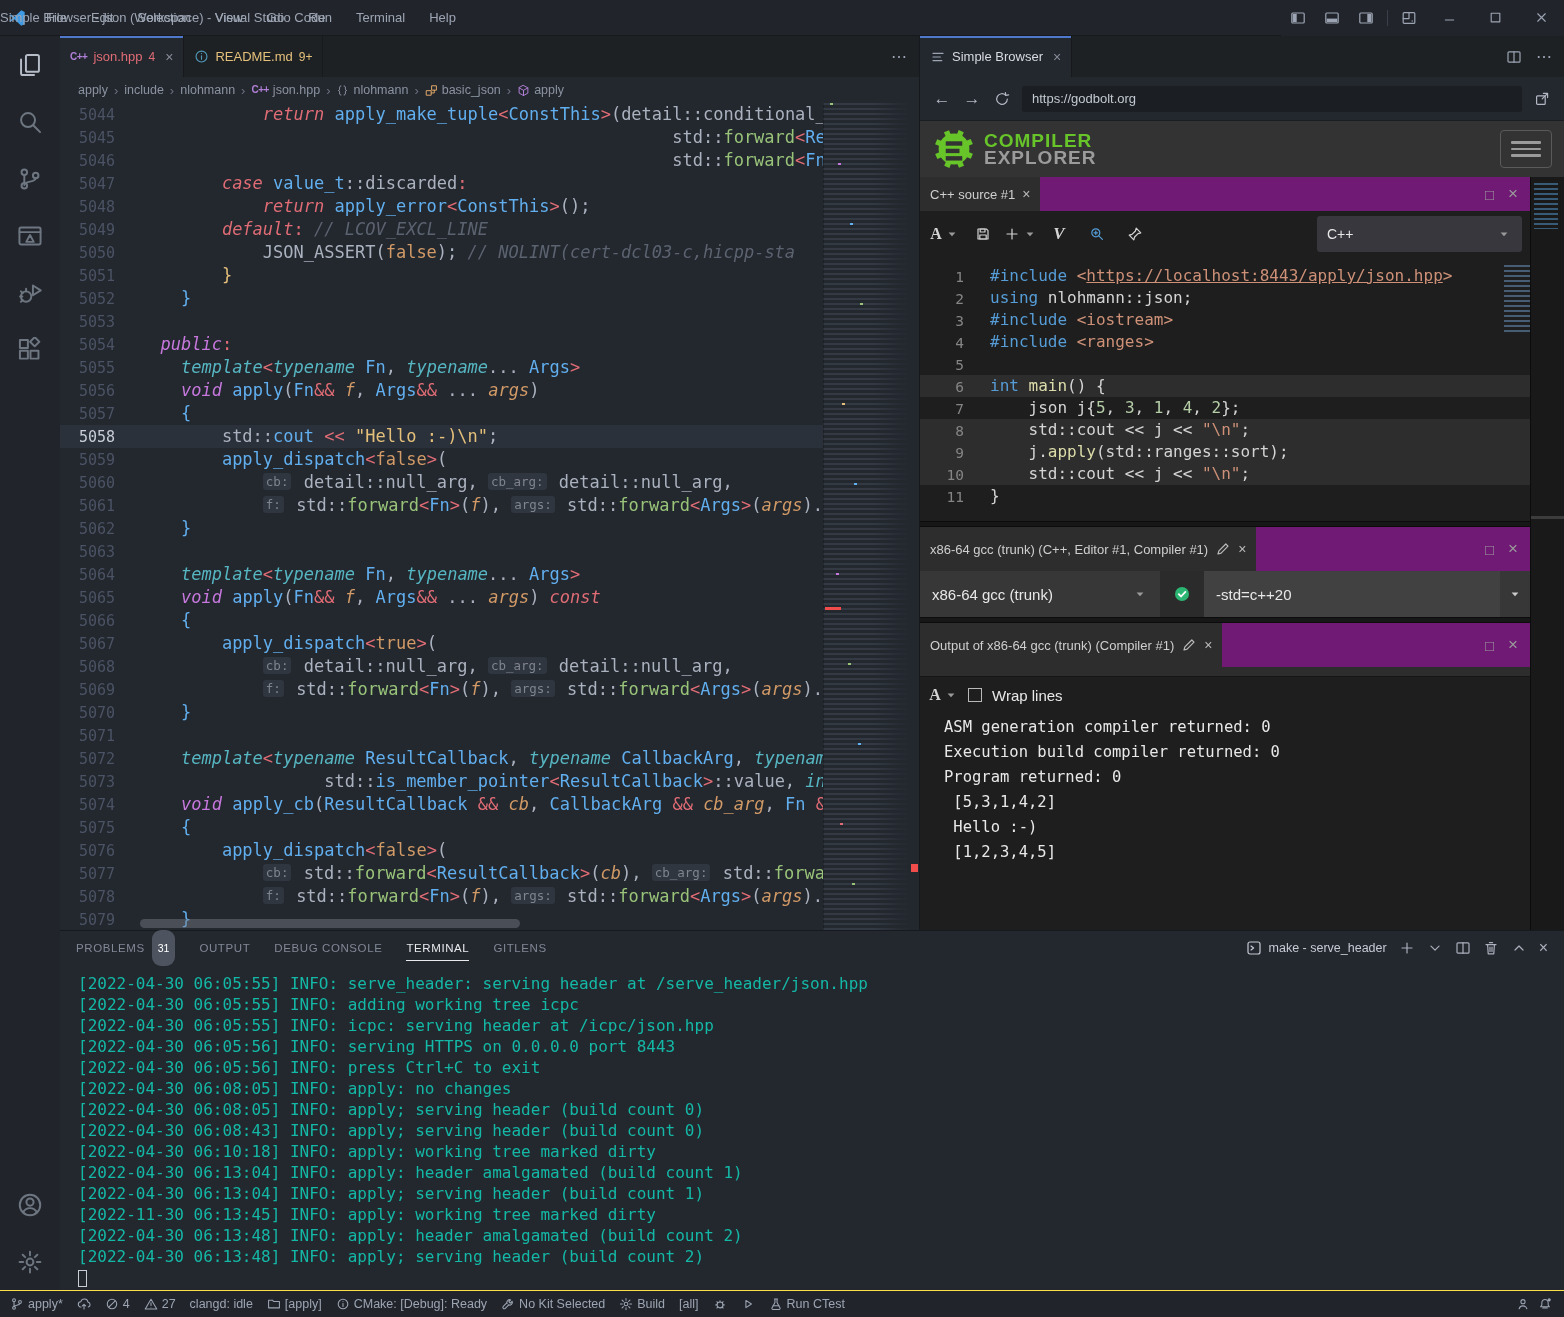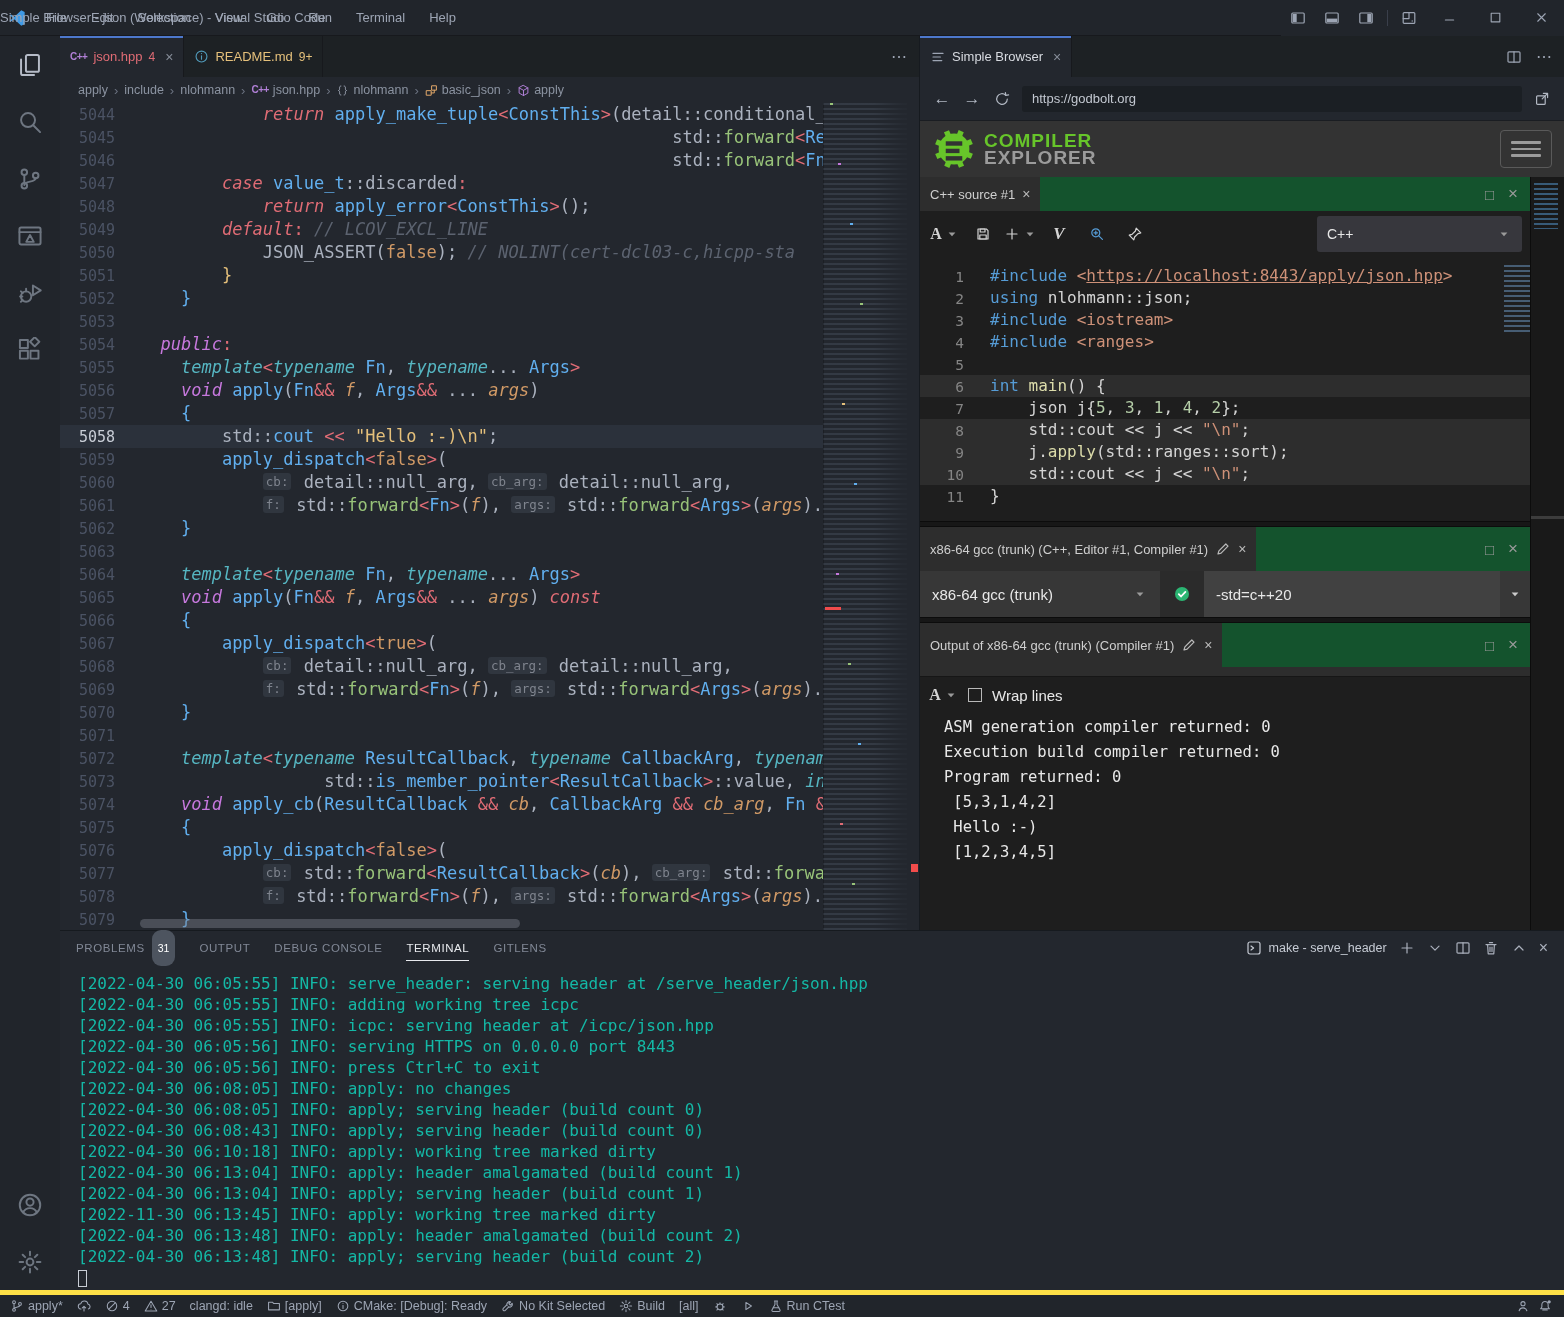--- a/index.html
+++ b/index.html
@@ -76,21 +76,21 @@
   .ce-logo{display:flex;align-items:center;gap:8px;}
   .ce-logo-txt{font-weight:bold;font-size:19px;line-height:17px;letter-spacing:1px;font-family:"Liberation Sans",sans-serif;}
   .ce-l1{color:#67c52a;}.ce-l2{color:#9b9b9b;}
   .hamburger{margin-left:auto;width:52px;height:38px;border:1px solid #5a5a5a;border-radius:4px;display:flex;flex-direction:column;justify-content:center;gap:4px;padding:0 10px;}
   .hamburger i{height:2.5px;background:#9b9b9b;border-radius:1px;}
   .ce-body{flex:1;display:flex;min-height:0;}
   .ce-col{flex:1;display:flex;flex-direction:column;min-width:0;}
   .ce-rail{width:34px;flex:none;background:#191919;border-left:1px solid #0c0c0c;position:relative;}
   .ce-rail .mini{position:absolute;left:3px;top:6px;width:24px;height:46px;background:repeating-linear-gradient(to bottom, rgba(86,156,214,.5) 0 2px, transparent 2px 5px);}
   .ce-rail .divider{position:absolute;left:0;right:0;top:45%;height:3px;background:#3c3c3c;}
-  .pane-header{height:34px;background:#14532d;display:flex;align-items:stretch;flex:none;}
+  .pane-header{height:34px;background:#701a75;display:flex;align-items:stretch;flex:none;}
   .pane-tab{background:#2d2d2d;display:flex;align-items:center;gap:7px;padding:0 10px;color:#cfcfcf;font-size:13px;}
   .pane-tab .px{color:#bbb;font-size:14px;}
   .pane-controls{margin-left:auto;display:flex;align-items:center;gap:14px;padding-right:12px;color:#9a9a9a;}
   .pane-controls .sq{font-size:15px;}
   .ce-toolbar{height:46px;background:#1e1e1e;display:flex;align-items:center;gap:4px;padding:0 8px;flex:none;}
   .ce-btn{color:#d4d4d4;width:34px;height:32px;display:flex;align-items:center;justify-content:center;gap:2px;}
   .ce-A{font-weight:bold;font-size:16px;color:#d4d4d4;font-family:"Liberation Serif",serif;}
   .ce-caret{color:#9a9a9a;}
   .lang-select{margin-left:auto;width:205px;height:36px;background:#37373d;border-radius:3px;display:flex;align-items:center;padding:0 10px;color:#e8e8e8;font-size:14px;}
   .lang-select .ce-caret{margin-left:auto;}
@@ -124,21 +124,21 @@
   .ptab.active{color:#e8eaee;}
   .ptab.active:after{content:"";position:absolute;left:0;right:0;bottom:4px;height:1px;background:#e8eaee;}
   .pbadge{background:#4d545f;color:#fff;border-radius:9px;font-size:10.5px;padding:1px 6px;letter-spacing:0;}
   .panel-actions{margin-left:auto;display:flex;align-items:center;gap:12px;color:#aab0bc;}
   .term-sel{display:flex;align-items:center;gap:7px;font-size:12.5px;color:#c6cbd4;}
   .terminal{flex:1;padding:8px 0 0 18px;font-family:"DejaVu Sans Mono",monospace;font-size:16px;line-height:21px;color:#14b8a6;overflow:hidden;}
   .tl{white-space:pre;}
   .cursor{display:inline-block;width:9px;height:17px;border:1px solid #c9ced6;margin-top:3px;}
 
   
-  .statusbar{height:27px;background:#21252b;border-top:5px solid #fde047;display:flex;align-items:center;padding:0 10px;font-size:12.5px;color:#9da5b4;flex:none;}
+  .statusbar{height:27px;background:#21252b;border-top:1px solid #fde047;display:flex;align-items:center;padding:0 10px;font-size:12.5px;color:#9da5b4;flex:none;}
   .sb-item{display:flex;align-items:center;gap:4px;margin-right:14px;white-space:nowrap;}
   .sb-right{margin-left:auto;display:flex;align-items:center;gap:6px;}
   .sb-right .sb-item{margin-right:2px;}
 </style>
 </head>
 <body>
 
 <div class="app">
 
   <header class="titlebar">

